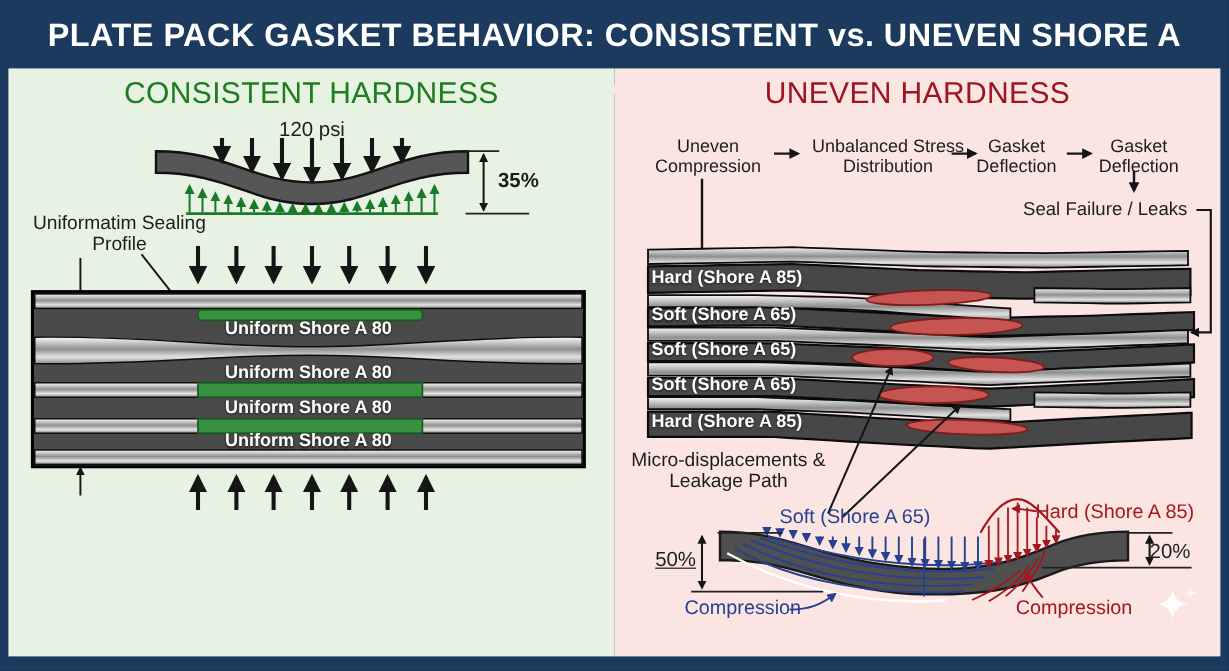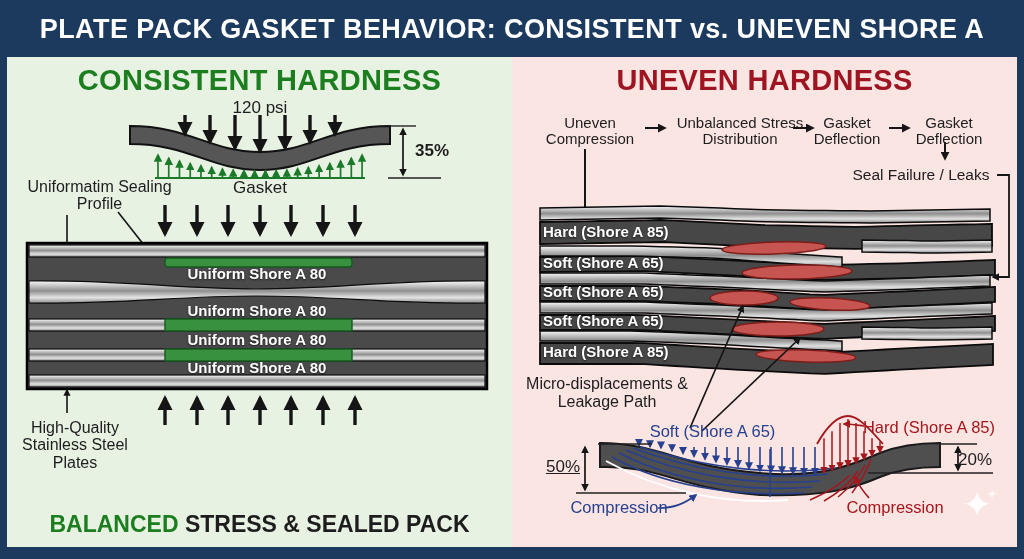--- a/index.html
+++ b/index.html
@@ -5,21 +5,21 @@
   html,body{margin:0;padding:0;background:#12294a;}
   .page{position:relative;width:1024px;height:559px;background:#1c3a5e;overflow:hidden;
         font-family:"Liberation Sans","DejaVu Sans",sans-serif;}
   .titlebar{position:absolute;left:0;top:6px;width:1024px;height:46px;line-height:46px;
             text-align:center;color:#ffffff;font-size:27px;font-weight:800;letter-spacing:.4px;}
   .panel{position:absolute;top:57px;width:505px;height:490px;}
   .panel-left{left:7px;background:#e7f2e3;}
   .panel-right{left:512px;background:#fbe5e3;}
   svg.art{position:absolute;left:0;top:0;}
   .lbl{position:absolute;color:#1d1d1d;text-align:center;line-height:1.08;}
-  .hdr{font-size:29px;font-weight:700;letter-spacing:.3px;}
+  .hdr{font-size:25px;font-weight:400;letter-spacing:.3px;}
   .hdr-green{color:#1c7e1f;}
   .hdr-red{color:#9e1420;}
   .sm{font-size:16px;}
   .flow{font-size:15px;line-height:16px;}
   .bandlab{font-size:15px;font-weight:700;color:#ffffff;text-shadow:0 1px 2px rgba(0,0,0,.65);}
   .bandlab-left{text-align:left;}
   .pct{font-size:17px;font-weight:700;}
   .blue{color:#27408f;}
   .red{color:#a5161d;}
   .cap{font-size:23px;font-weight:800;color:#1d1d1d;width:505px;left:0;}
@@ -122,28 +122,25 @@
           <line x1="253" y1="368" x2="253" y2="341" stroke="#151515" stroke-width="3.4" marker-end="url(#mbL)"></line>
           <line x1="284" y1="368" x2="284" y2="341" stroke="#151515" stroke-width="3.4" marker-end="url(#mbL)"></line>
           <line x1="316" y1="368" x2="316" y2="341" stroke="#151515" stroke-width="3.4" marker-end="url(#mbL)"></line>
           <line x1="348" y1="368" x2="348" y2="341" stroke="#151515" stroke-width="3.4" marker-end="url(#mbL)"></line>
         </g>
     </svg>
 
     <div class="lbl hdr hdr-green" style="top:8px;left:0;width:505px;">CONSISTENT HARDNESS</div>
     <div class="lbl sm" style="top:42px;left:173px;width:160px;font-size:17px;">120 psi</div>
     <div class="lbl pct" style="top:85px;left:398px;width:54px;font-weight:700;">35%</div>
-    <div class="lbl sm" style="top:122px;left:173px;width:160px;font-size:17px;">Gasket</div>
     <div class="lbl sm" style="top:121px;left:15px;width:155px;">Uniformatim Sealing Profile</div>
     <div class="lbl bandlab" style="top:209px;left:20px;width:460px;">Uniform Shore A 80</div>
     <div class="lbl bandlab" style="top:246px;left:20px;width:460px;">Uniform Shore A 80</div>
     <div class="lbl bandlab" style="top:275px;left:20px;width:460px;">Uniform Shore A 80</div>
     <div class="lbl bandlab" style="top:303px;left:20px;width:460px;">Uniform Shore A 80</div>
-    <div class="lbl sm" style="top:362px;left:6px;width:124px;">High-Quality Stainless Steel Plates</div>
-    <div class="lbl cap" style="top:455px;"><span class="capg">BALANCED</span><span> STRESS &amp; SEALED PACK</span></div>
   </div>
 
   <div class="panel panel-right">
     <svg id="svgR" class="art" width="505" height="490" viewBox="0 0 505 490">
       <defs>
         <marker id="mbR" viewBox="0 0 10 10" refX="8" refY="5" markerWidth="4.5" markerHeight="4.5" orient="auto-start-reverse">
             <path d="M0,0L10,5L0,10Z" fill="#151515"></path>
           </marker>
         <marker id="mblR" viewBox="0 0 10 10" refX="8" refY="5" markerWidth="5" markerHeight="5" orient="auto-start-reverse">
             <path d="M0,0L10,5L0,10Z" fill="#27408f"></path>

